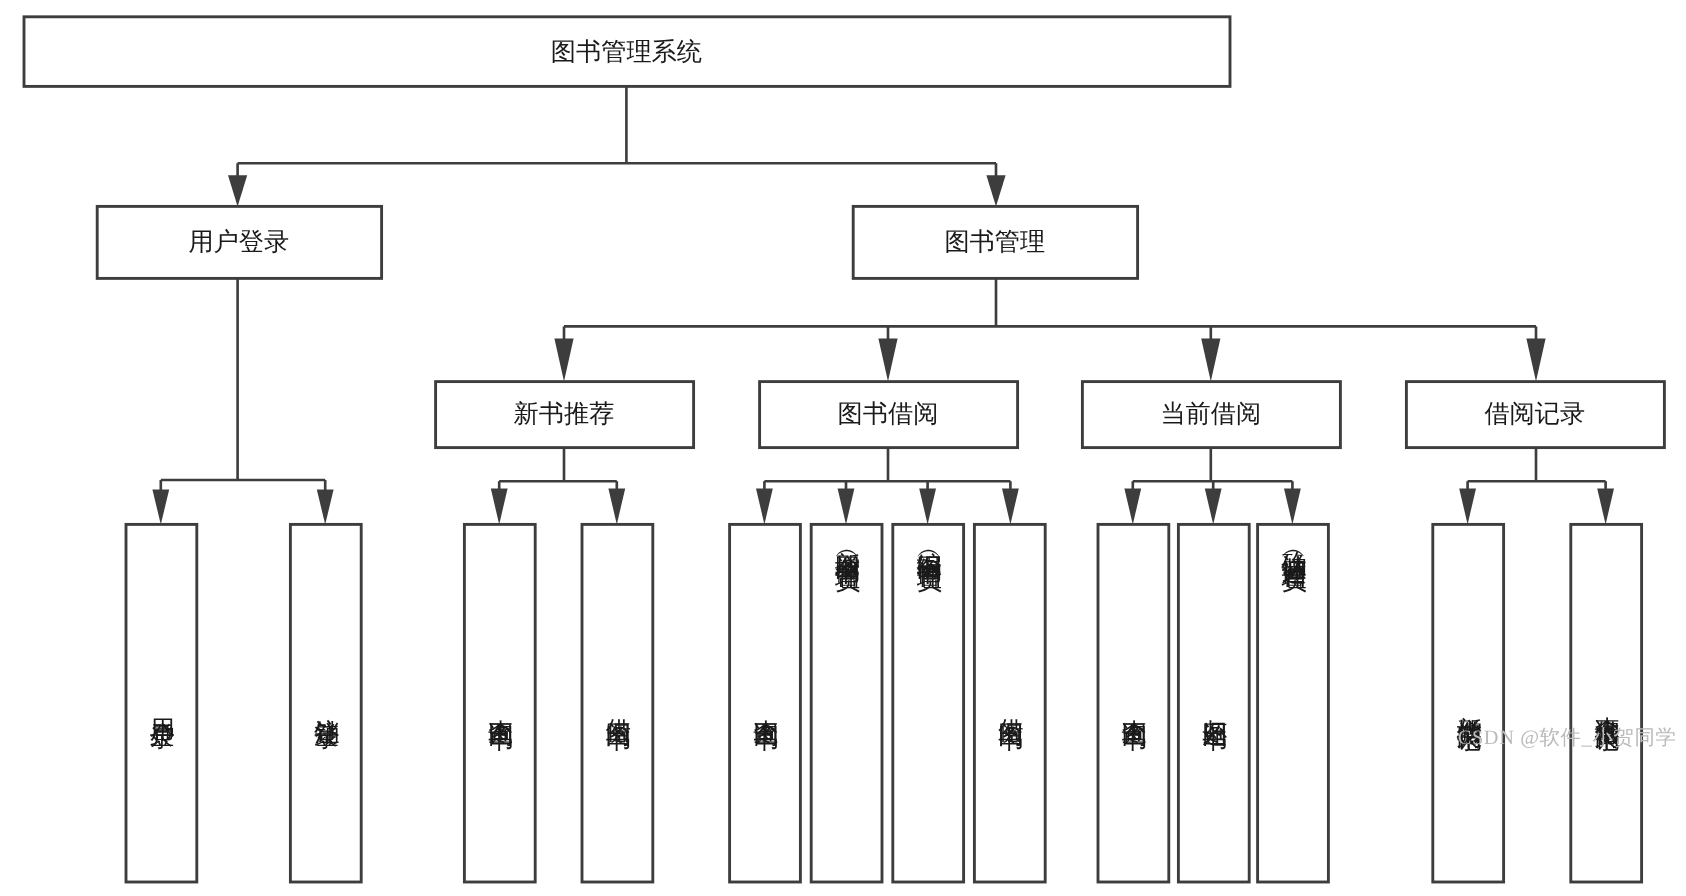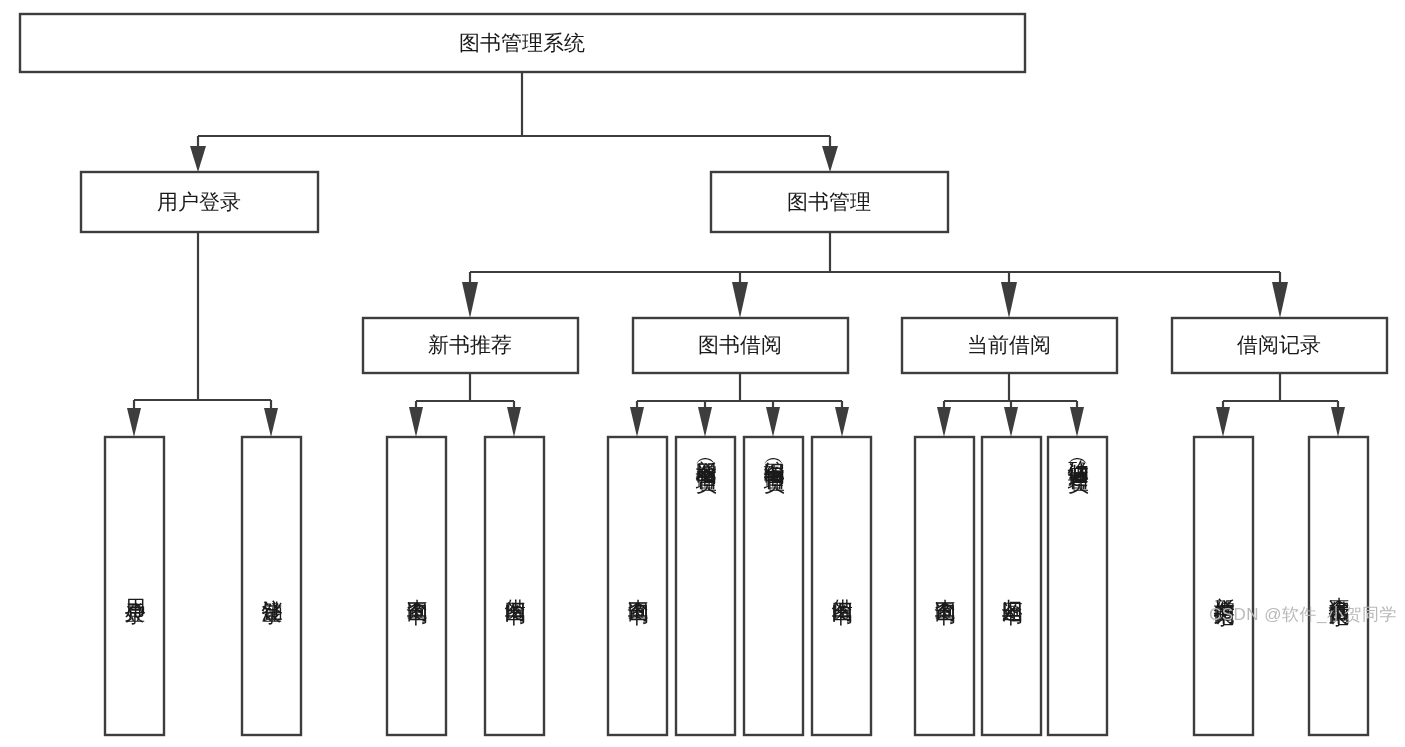--- a/index.html
+++ b/index.html
@@ -65,21 +65,21 @@
     line-height: 1.32;
     color: #1a1a1a;
     letter-spacing: 2px;
     white-space: nowrap;
     text-align: center;
   }
   #watermark {
     position: absolute;
     right: 8px;
     bottom: 4px;
-    font-family: Liberation Sans, sans-serif;
+    font-family: Liberation Serif, serif;
     font-size: 17px;
     color: #b9b9b9;
     letter-spacing: 0.5px;
     white-space: nowrap;
     pointer-events: none;
   }
 </style>
 </head>
 <body>
 

